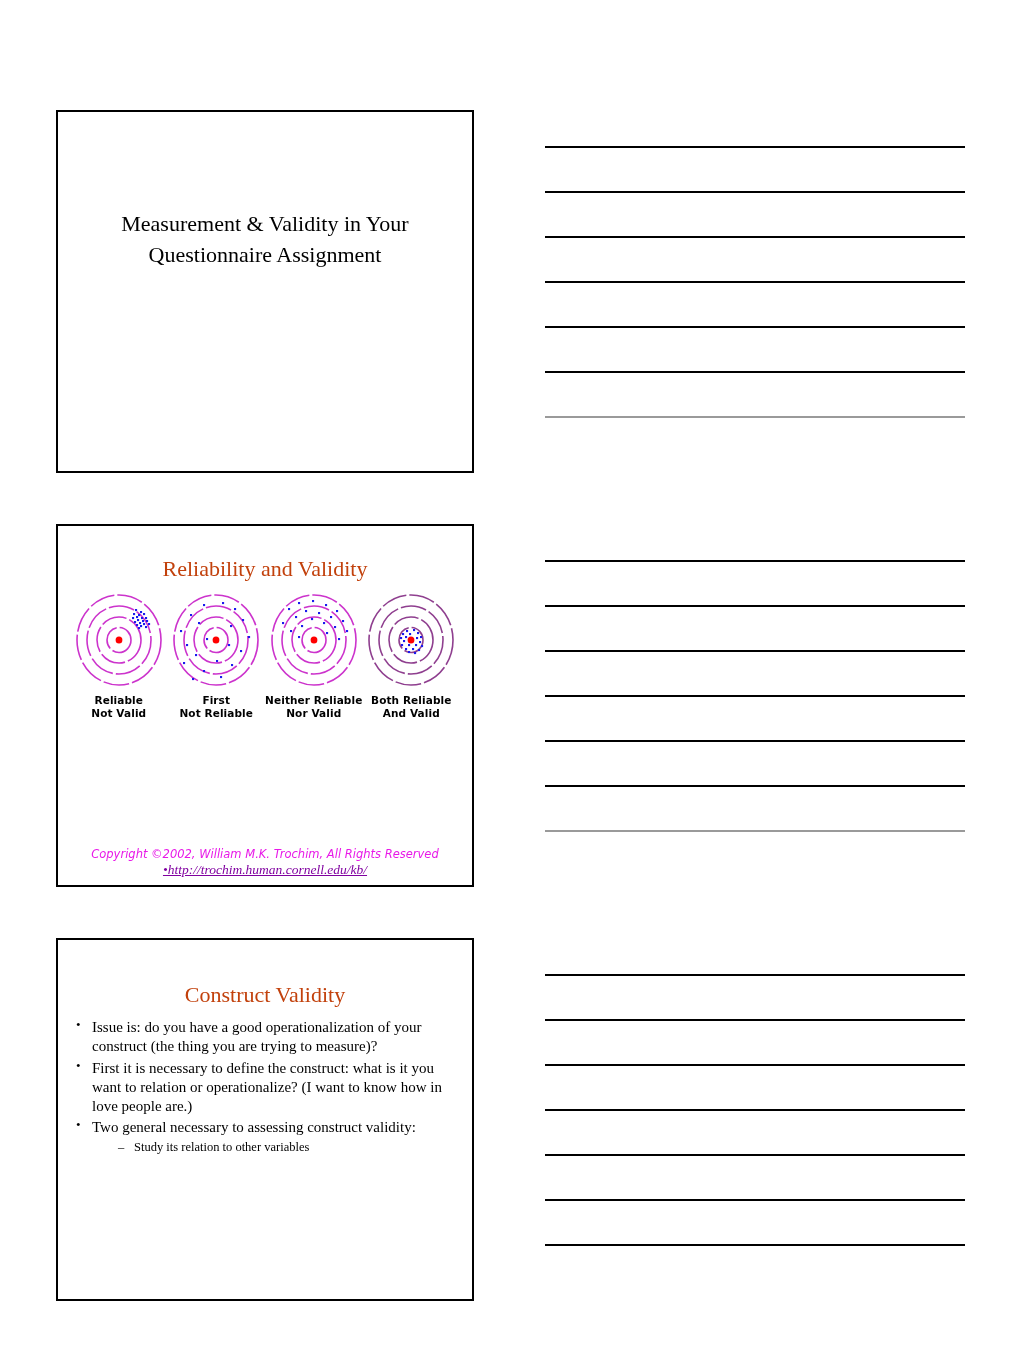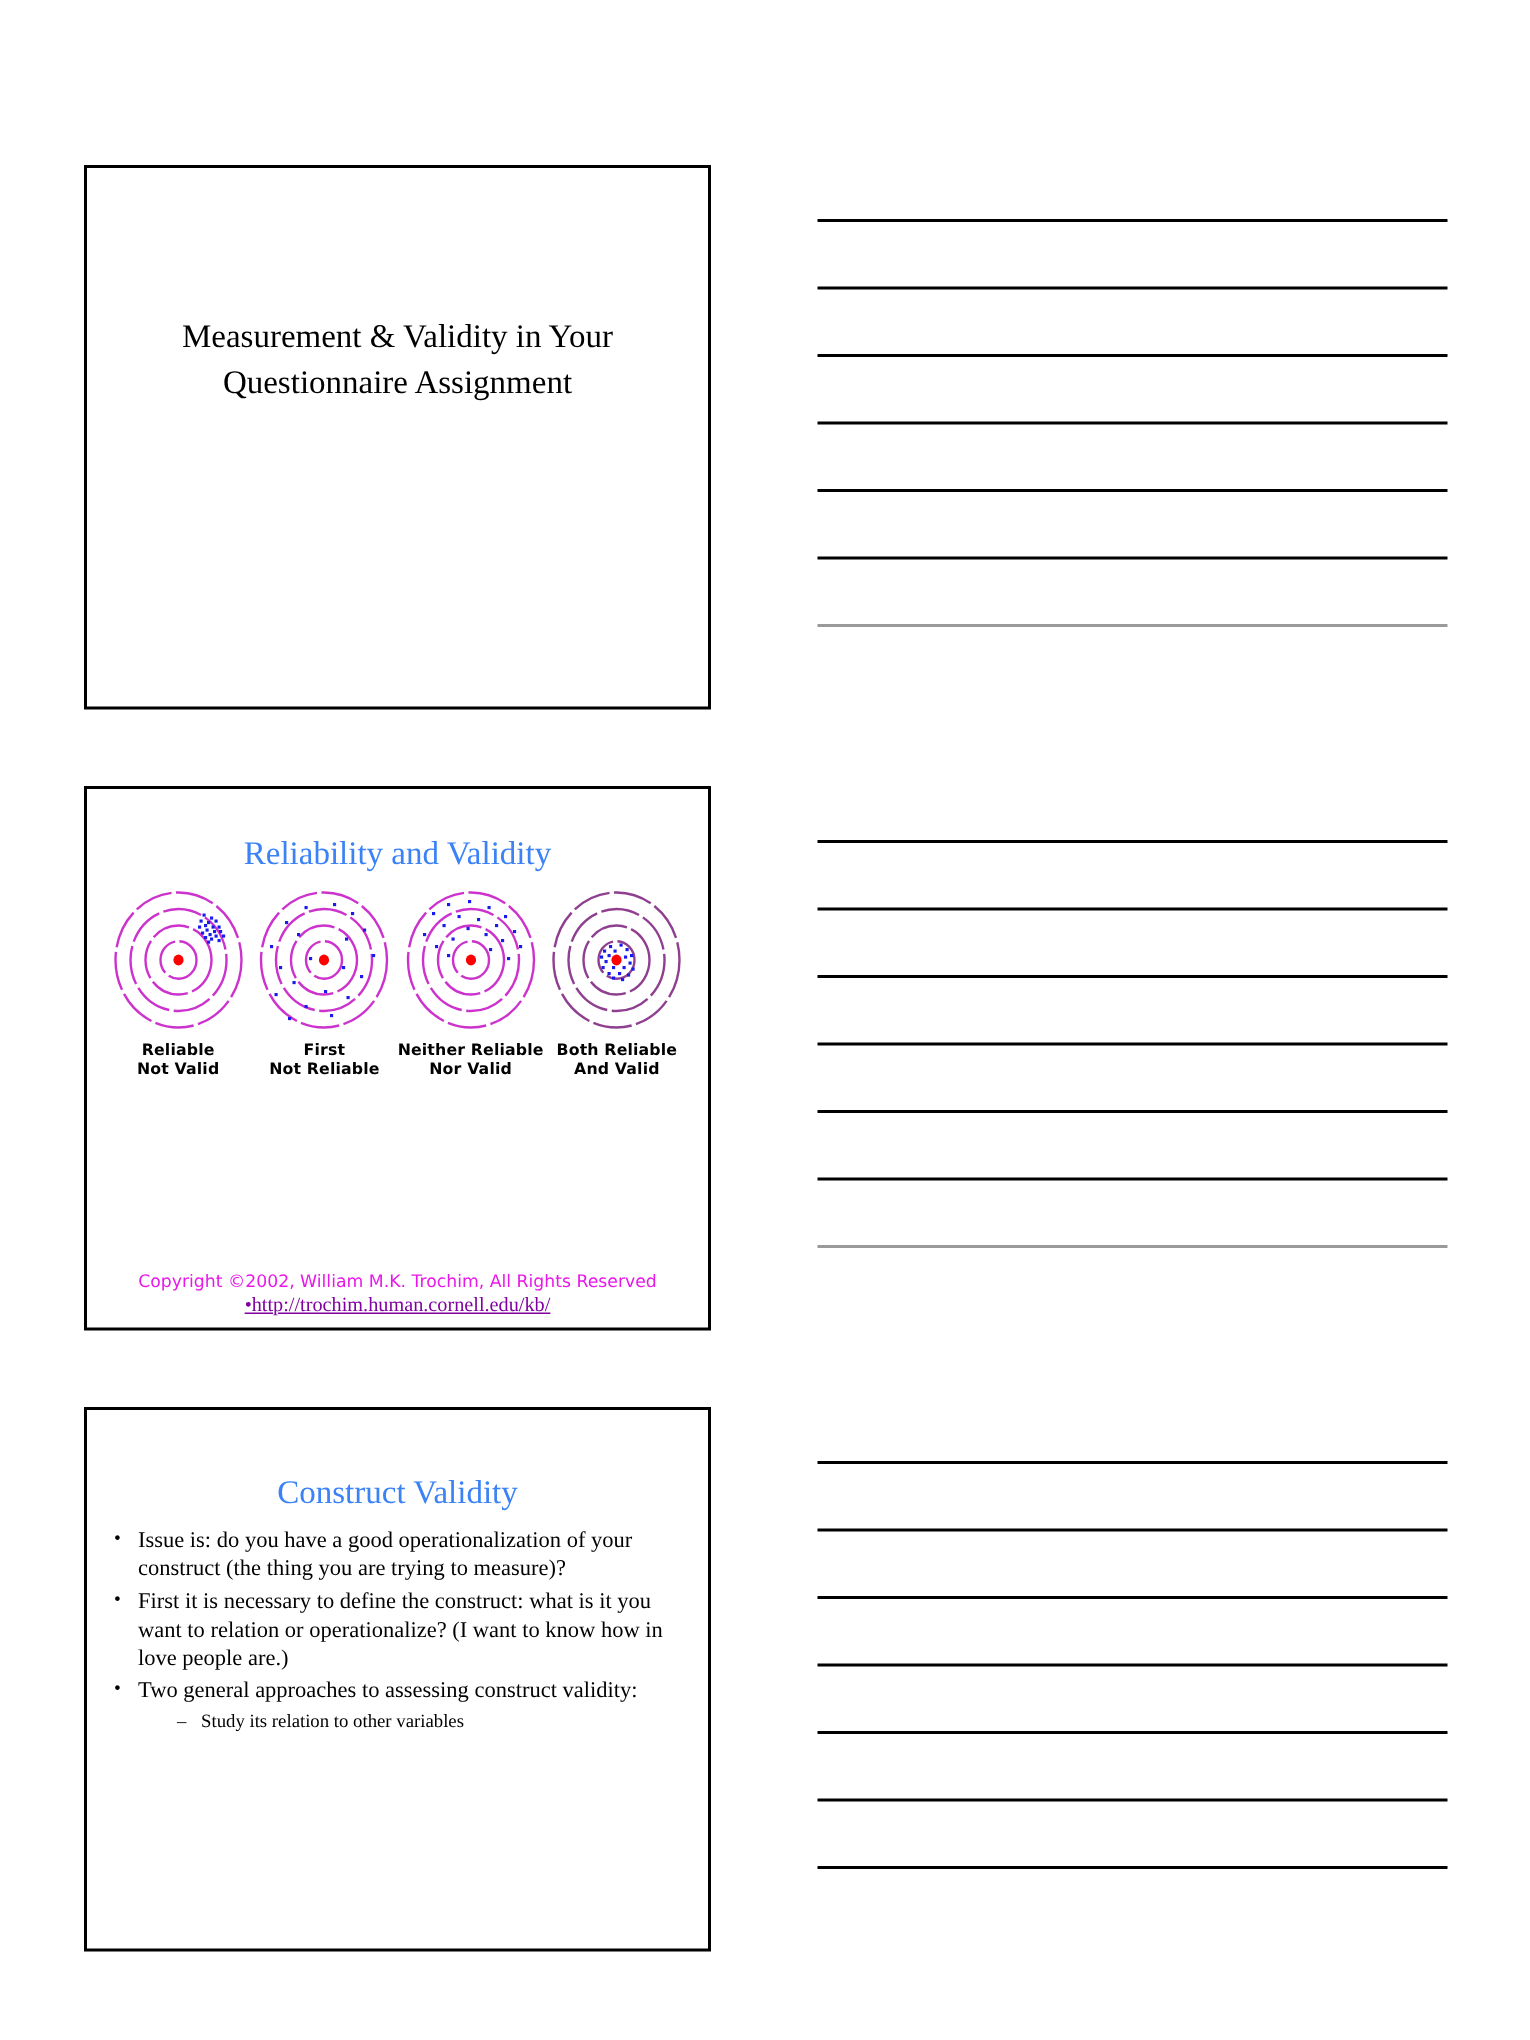--- a/index.html
+++ b/index.html
@@ -43,21 +43,21 @@
     text-align: center;
     font-size: 22px;
     line-height: 1.42;
     color: #000000;
   }
 
   
   .slide-heading {
     text-align: center;
     font-size: 22px;
-    color: #3b82f6;
+    color: #c2410c;
     margin: 0;
     font-weight: normal;
   }
   #slide-2 .slide-heading { padding-top: 30px; }
 
   .targets-row {
     display: flex;
     justify-content: flex-start;
     align-items: flex-start;
     padding: 10px 12px 0 12px;
@@ -84,20 +84,21 @@
     color: #000000;
     letter-spacing: 0.1px;
   }
 
   .credit-block {
     position: absolute;
     left: 0;
     right: 0;
     bottom: 6px;
     text-align: center;
+    font-style: italic;
   }
   .credit-line {
     font-family: "DejaVu Sans", sans-serif;
     font-size: 11.5px;
     color: #e818e8;
     line-height: 1.3;
   }
   .credit-url {
     font-family: "Liberation Serif", serif;
     font-size: 13.5px;
@@ -352,21 +353,21 @@
     </div>
   </div>
 
   <div class="slide" id="slide-3">
     <h2 class="slide-heading">Construct Validity</h2>
 
     <ul class="bullet-list">
       <li class="bullet-item">Issue is: do you have a good operationalization of your construct (the thing you are trying to measure)?</li>
       <li class="bullet-item">First it is necessary to define the construct: what is it you want to relation or operationalize?  (I want to know how in love people are.)</li>
       <li class="bullet-item">
-        <span>Two general approaches to assessing construct validity:</span>
+        <span>Two general necessary to assessing construct validity:</span>
         <ul class="sub-list">
           <li class="sub-item">Study its relation to other variables</li>
         </ul>
       </li>
     </ul>
   </div>
 
   <div class="notes-group" id="notes-group-1">
     <div class="note-line"></div>
     <div class="note-line"></div>

